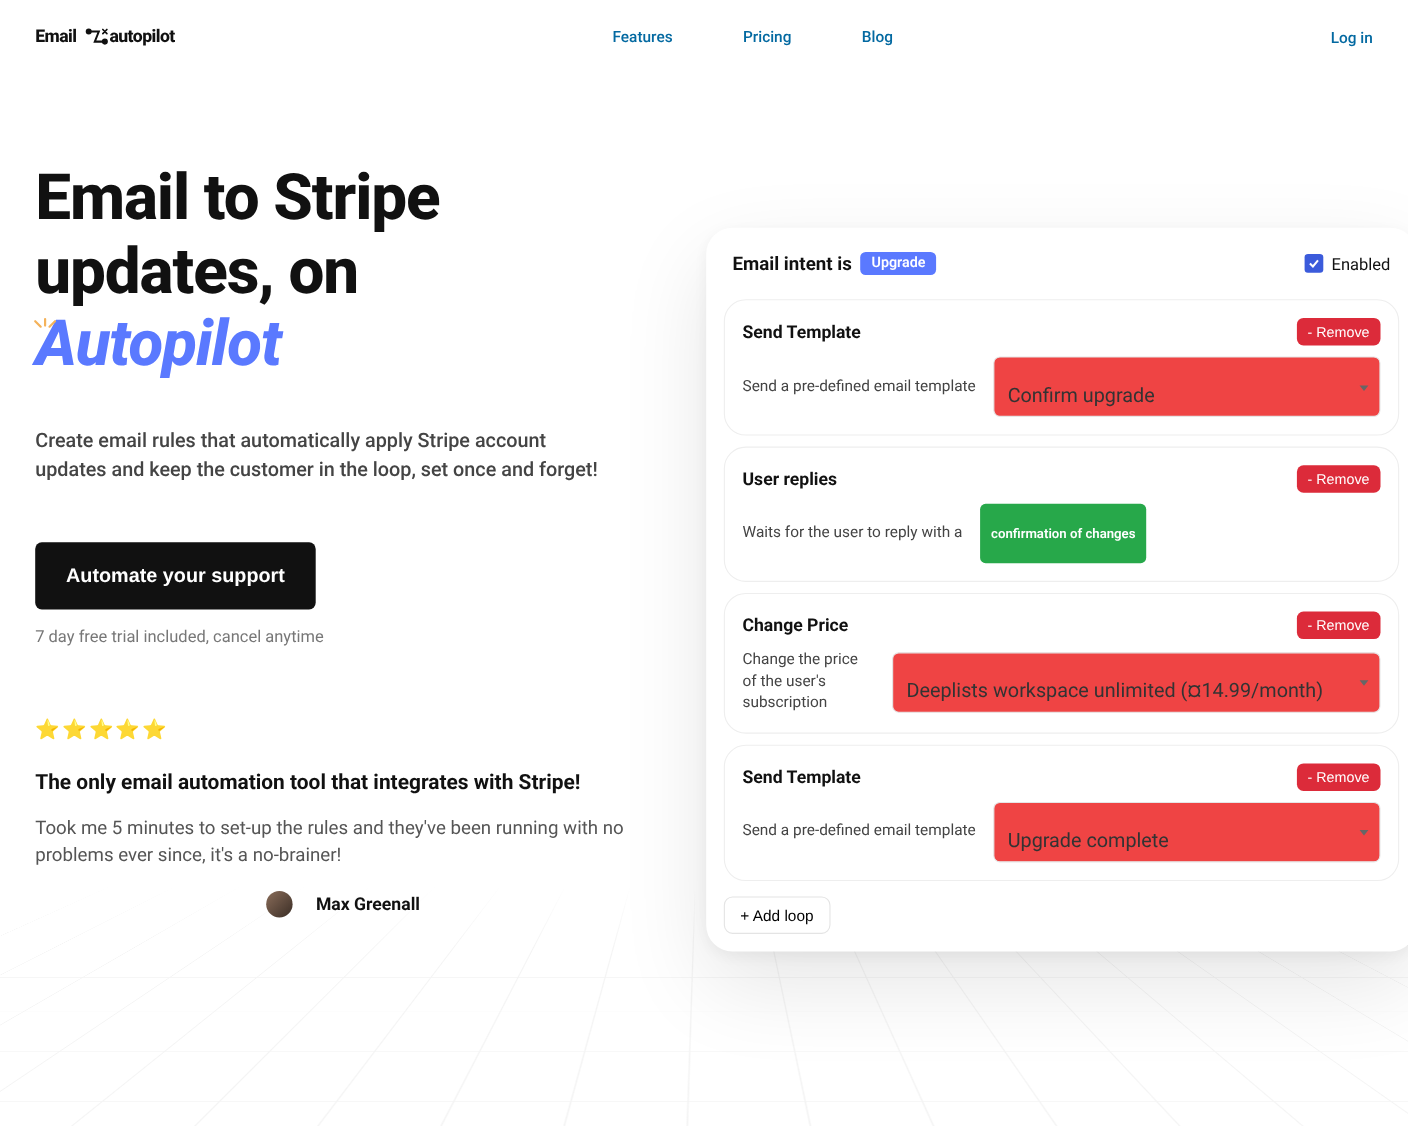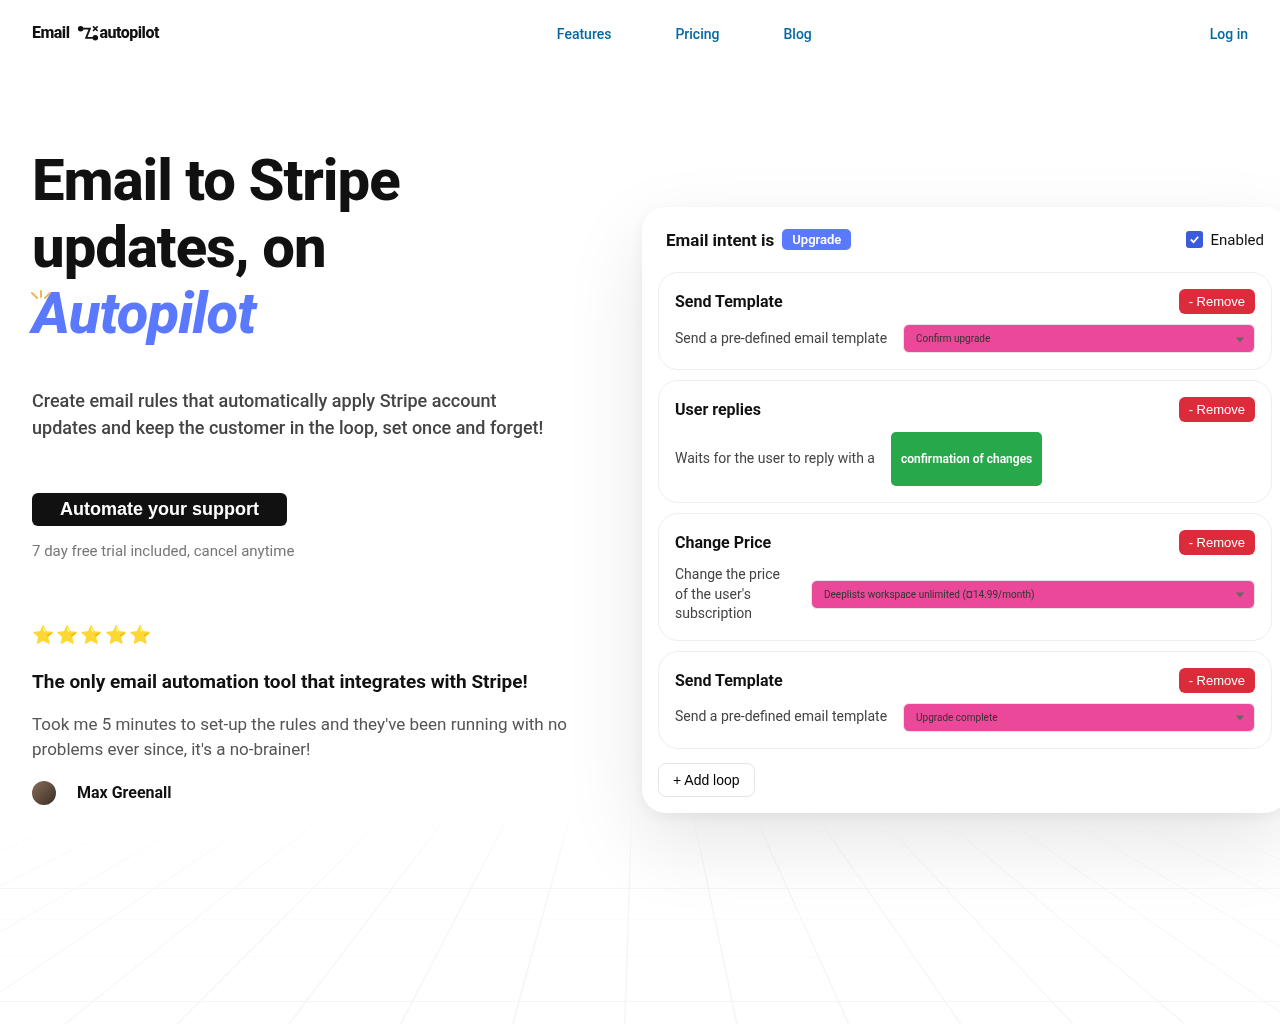--- a/index.html
+++ b/index.html
@@ -83,21 +83,21 @@
     line-height: 1.5;
     color: #444;
     font-weight: 500;
     max-width: 520px;
   }
   .cta-button {
     margin-top: 52px;
     background: #111;
     color: #fff;
     border: none;
-    padding: 6px 28px;
+    padding: 20px 28px;
     font-size: 18px;
     font-weight: 700;
     border-radius: 6px;
     cursor: pointer;
   }
   .trial-note {
     margin-top: 16px;
     font-size: 15px;
     color: #777;
   }
@@ -120,20 +120,21 @@
     line-height: 1.5;
     max-width: 540px;
   }
   .testimonial-author {
     margin-top: 18px;
     display: flex;
     align-items: center;
     gap: 21px;
     font-weight: 700;
     font-size: 16px;
+    justify-content: center;
   }
   .avatar {
     width: 24px; height: 24px;
     border-radius: 50%;
     background: linear-gradient(135deg, #8a6d5a, #3a2d25);
   }
 
   
   .hero-right {
     flex: 1;
@@ -217,25 +218,25 @@
     font-size: 14px;
     color: #444;
   }
   .rule-desc {
     max-width: 240px;
     line-height: 1.4;
   }
   .wide-desc { max-width: 120px; }
   .select {
     flex: 1;
-    background: #ec4899;
+    background: #ef4444;
     border: 1px solid #e6e6e6;
     border-radius: 6px;
-    padding: 8px 28px 8px 12px;
-    font-size: 10px;
+    padding: 24px 28px 8px 12px;
+    font-size: 18px;
     color: #333;
     position: relative;
     min-width: 160px;
   }
   .select::after {
     content: '';
     position: absolute;
     right: 10px; top: 50%;
     transform: translateY(-30%);
     border-left: 4px solid transparent;

